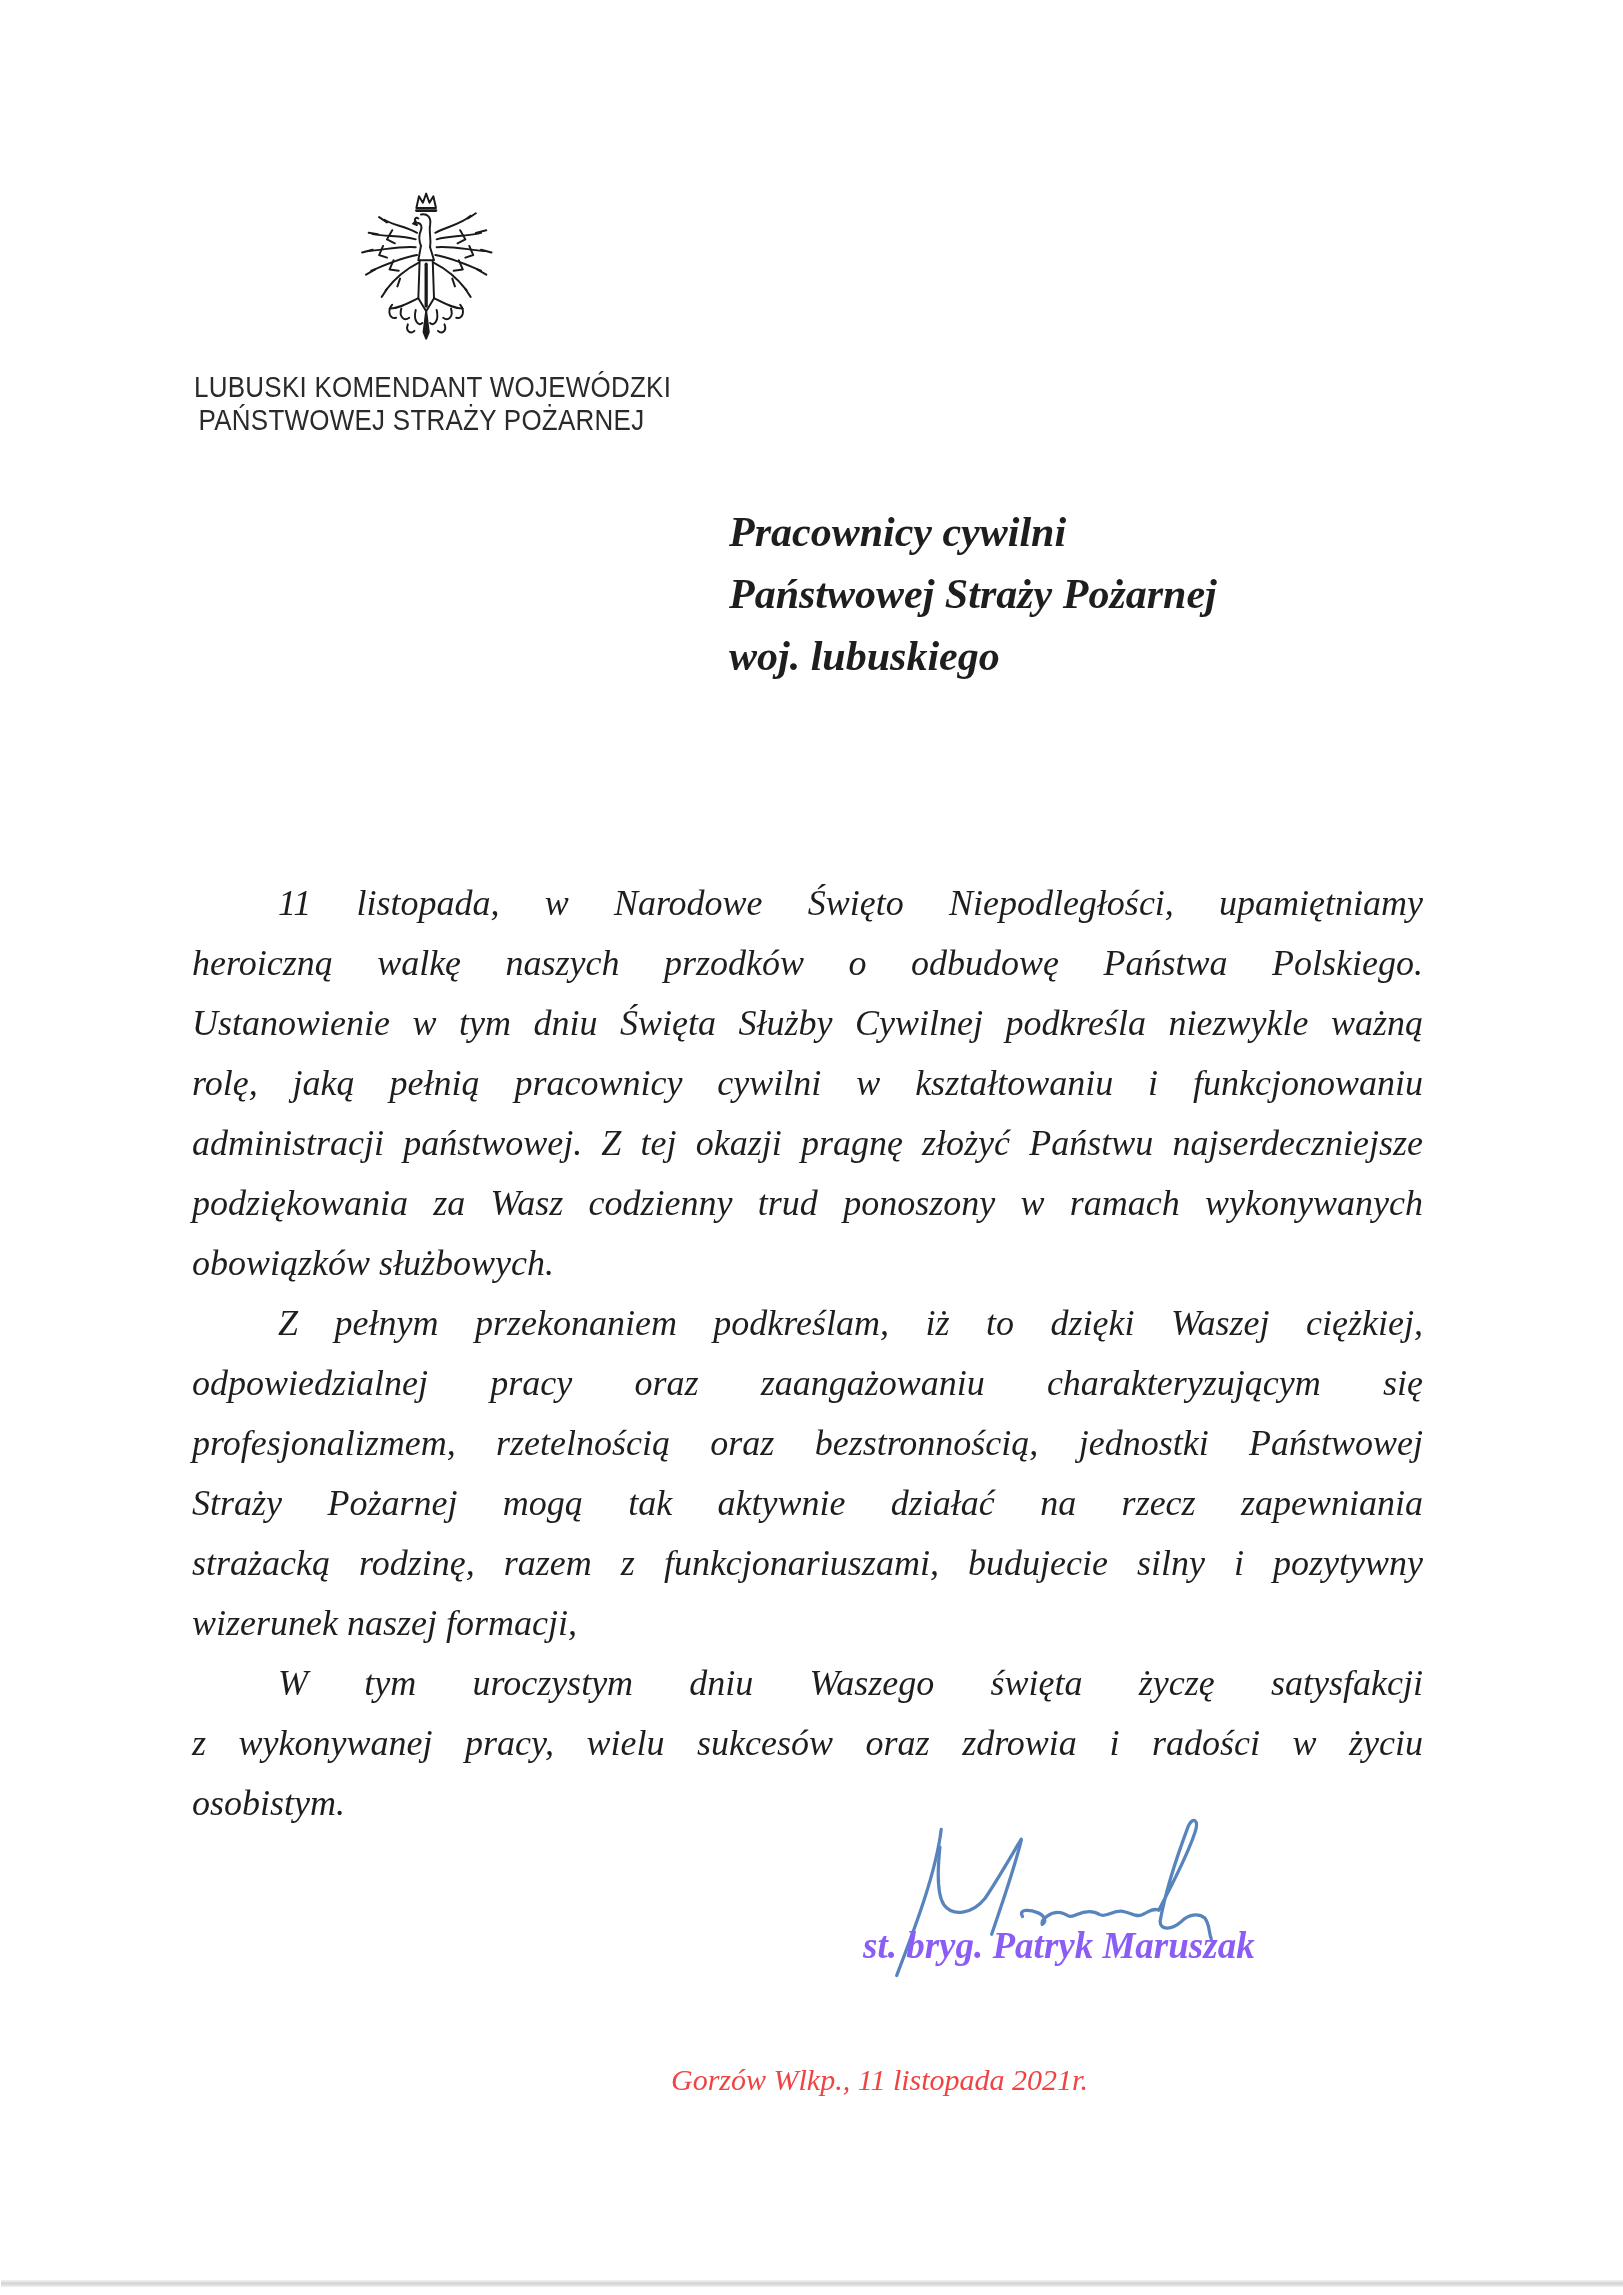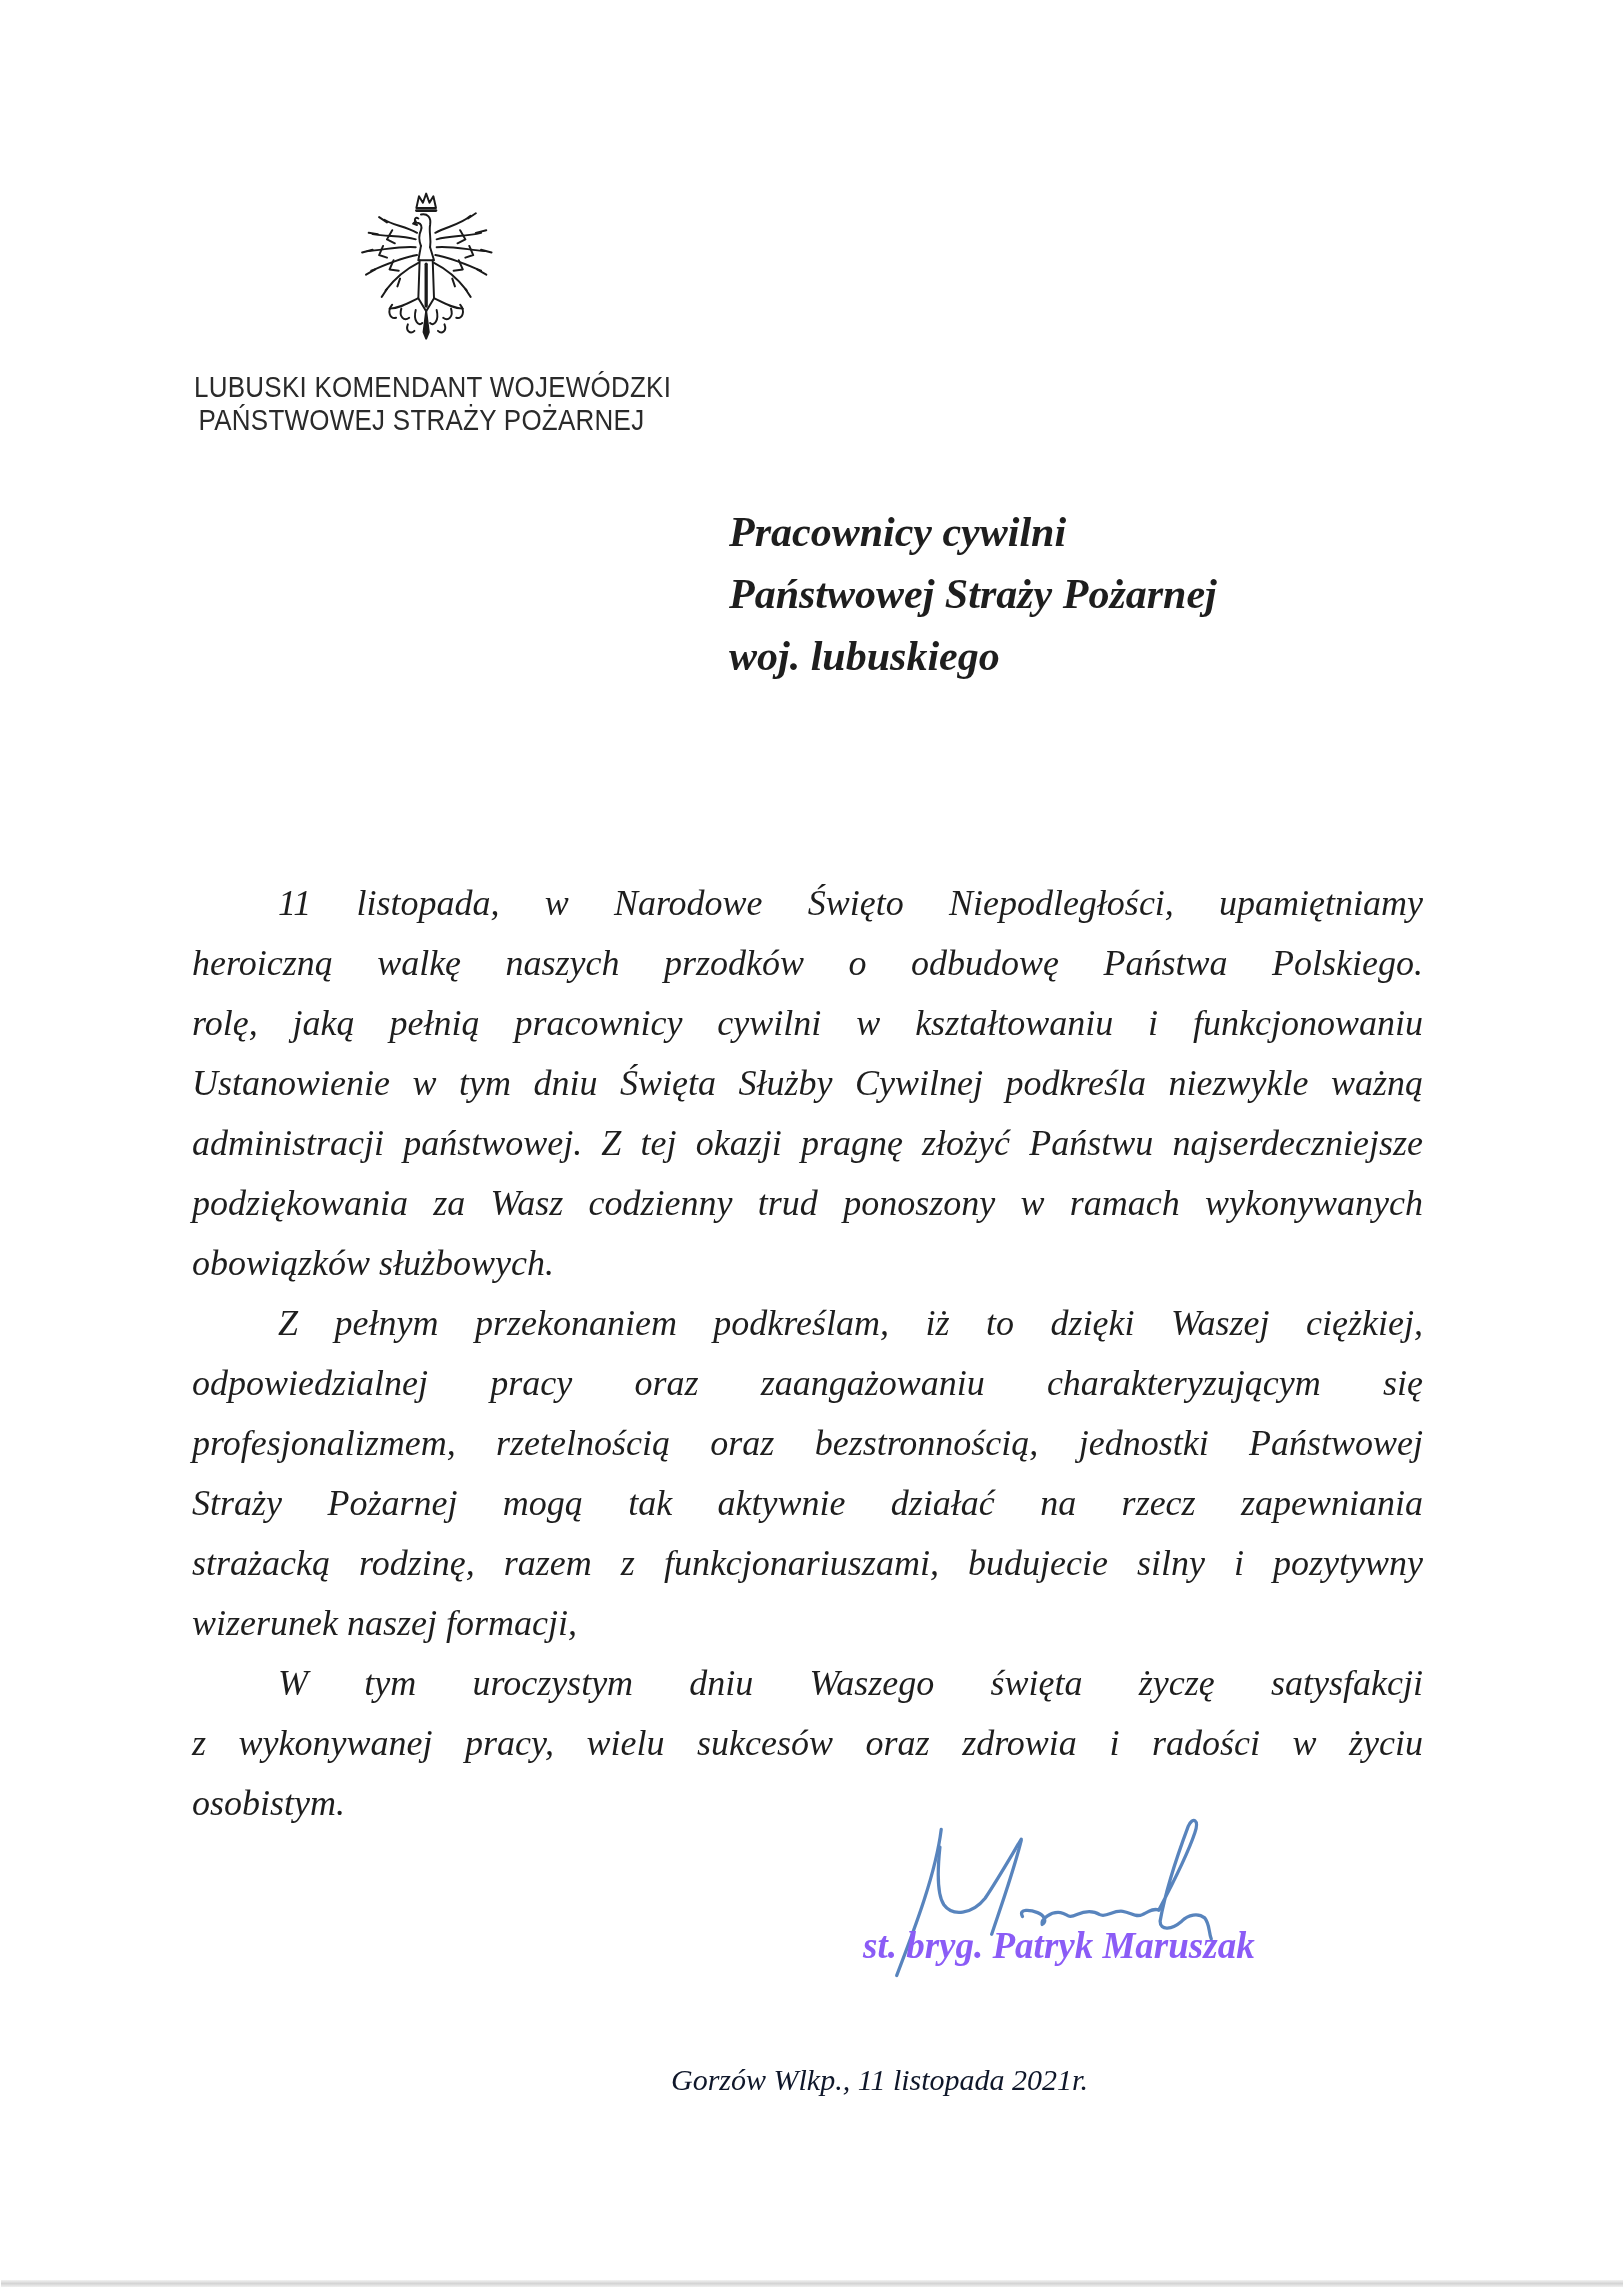--- a/index.html
+++ b/index.html
@@ -21,21 +21,21 @@
     font-style: italic; font-size: 36px; line-height: 60px; color: #1e1e1e; text-align: justify; }
   .body .line { display: block; text-align: justify; text-align-last: justify; white-space: nowrap; }
   .body .line.last { text-align-last: left; }
   .body .line.indent { padding-left: 86px; }
 
   .signature-svg { position: absolute; left: 877px; top: 1813px; width: 367px; height: 177px; }
   .signatory { position: absolute; left: 863px; top: 1924px; font-family: "Liberation Serif", "DejaVu Serif", serif;
     font-style: italic; font-weight: bold; font-size: 37px; line-height: 43px; color: #8b5cf6; white-space: nowrap; }
 
   .place-date { position: absolute; left: 671px; top: 2061px; font-family: "Liberation Serif", "DejaVu Serif", serif;
-    font-style: italic; font-size: 30px; line-height: 37px; color: #0f172a; white-space: nowrap; }
+    font-style: italic; font-size: 30px; line-height: 37px; color: #ef4444; white-space: nowrap; }
 
   .scan-edge { position: absolute; left: 1.3px; top: 2280px; width: 1622px; height: 6.5px;
     background: linear-gradient(#f0f0f0, #cfcfcf 50%, #eeeeee); opacity: 0.9; }
 </style>
 </head>
 <body>
 
 <div class="page">
 
   <svg class="emblem" viewBox="0 0 225 240" xmlns="http://www.w3.org/2000/svg">
@@ -77,22 +77,22 @@
   <div class="addressee">
     <div>Pracownicy cywilni</div>
     <div>Państwowej Straży Pożarnej</div>
     <div>woj. lubuskiego</div>
   </div>
 
   <div class="body">
     <div>
       <span class="line indent">11 listopada, w Narodowe Święto Niepodległości, upamiętniamy</span>
       <span class="line">heroiczną walkę naszych przodków o odbudowę Państwa Polskiego.</span>
+      <span class="line">Ustanowienie w tym dniu Święta Służby Cywilnej podkreśla niezwykle ważną</span>
       <span class="line">rolę, jaką pełnią pracownicy cywilni w kształtowaniu i funkcjonowaniu</span>
-      <span class="line">Ustanowienie w tym dniu Święta Służby Cywilnej podkreśla niezwykle ważną</span>
       <span class="line">administracji państwowej. Z tej okazji pragnę złożyć Państwu najserdeczniejsze</span>
       <span class="line">podziękowania za Wasz codzienny trud ponoszony w ramach wykonywanych</span>
       <span class="line last">obowiązków służbowych.</span>
     </div>
     <div>
       <span class="line indent">Z pełnym przekonaniem podkreślam, iż to dzięki Waszej ciężkiej,</span>
       <span class="line">odpowiedzialnej pracy oraz zaangażowaniu charakteryzującym się</span>
       <span class="line">profesjonalizmem, rzetelnością oraz bezstronnością, jednostki Państwowej</span>
       <span class="line">Straży Pożarnej mogą tak aktywnie działać na rzecz zapewniania</span>
       <span class="line">strażacką rodzinę, razem z funkcjonariuszami, budujecie silny i pozytywny</span>

